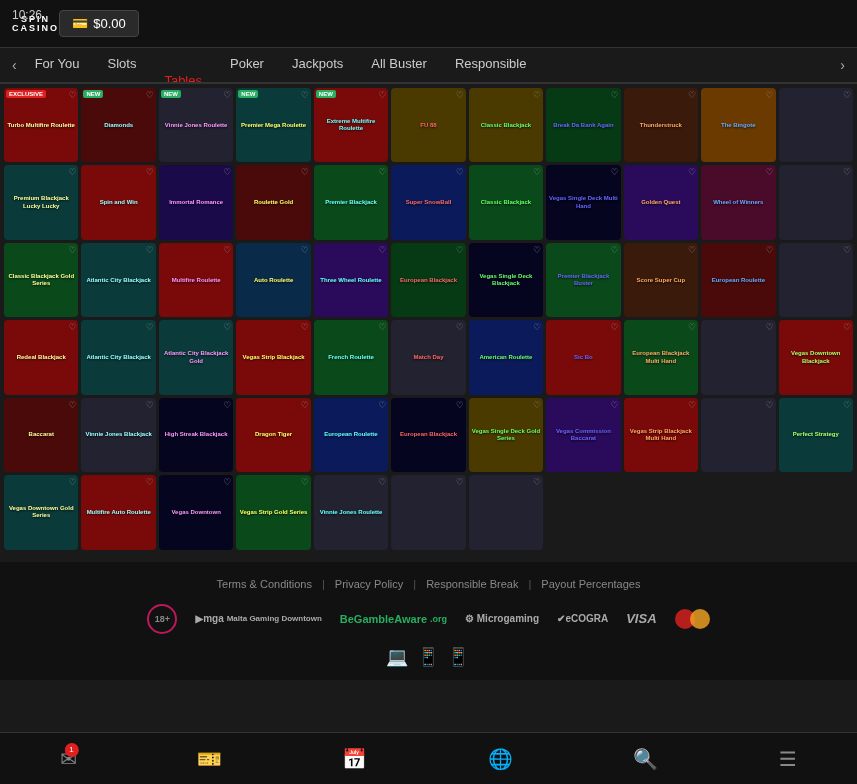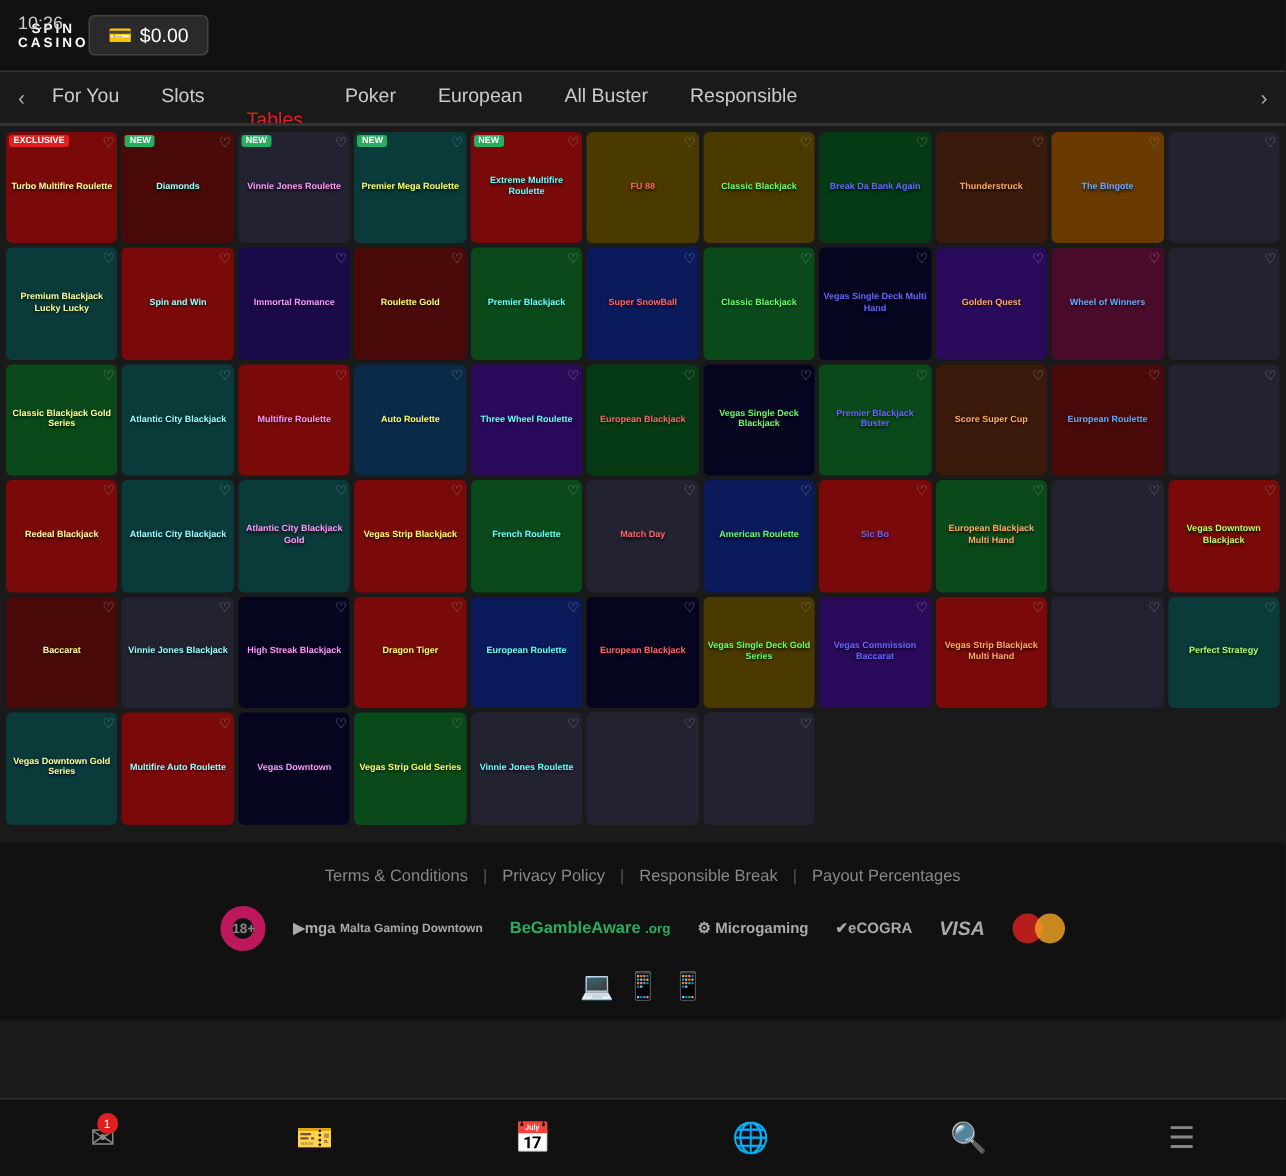--- a/index.html
+++ b/index.html
@@ -85,21 +85,21 @@
     .nav-item {
       padding: 6px 14px;
       font-size: 13px;
       color: #ccc;
       cursor: pointer;
       white-space: nowrap;
       border-bottom: 3px solid transparent;
     }
     .nav-item.active {
       color: #e02020;
-      border-bottom: 4px solid #bef264;
+      border-bottom: 1px solid #bef264;
       margin-top: 32px;
     }
 
     
     .games-container {
       padding: 4px 4px;
       background: #1a1a1a;
     }
     .games-grid {
       display: grid;
@@ -177,21 +177,21 @@
       color: #888;
       font-size: 10px;
       font-weight: bold;
       display: flex;
       align-items: center;
       gap: 3px;
     }
     .age-badge {
       width: 30px;
       height: 30px;
-      border: 8px solid #be185d;
+      border: 2px solid #be185d;
       border-radius: 50%;
       display: flex;
       align-items: center;
       justify-content: center;
       font-size: 9px;
       font-weight: bold;
       color: #888;
     }
     .device-icons {
       display: flex;
@@ -266,21 +266,21 @@
   </div>
 </div>
 
 <div class="nav-bar">
   <span class="nav-arrow">‹</span>
   <div class="nav-items" id="nav-items">
       <div class="nav-item">For You</div>
       <div class="nav-item">Slots</div>
       <div class="nav-item active">Tables</div>
       <div class="nav-item">Poker</div>
-      <div class="nav-item">European</div>
+      <div class="nav-item">Jackpots</div>
       <div class="nav-item">All Buster</div>
       <div class="nav-item">Responsible</div>
     </div>
   <span class="nav-arrow">›</span>
 </div>
 
 <div class="games-container">
   <div class="games-grid" id="games-grid">
       <div class="game-card" style="background: rgb(122, 10, 10);">
         <div class="badge">EXCLUSIVE</div>

